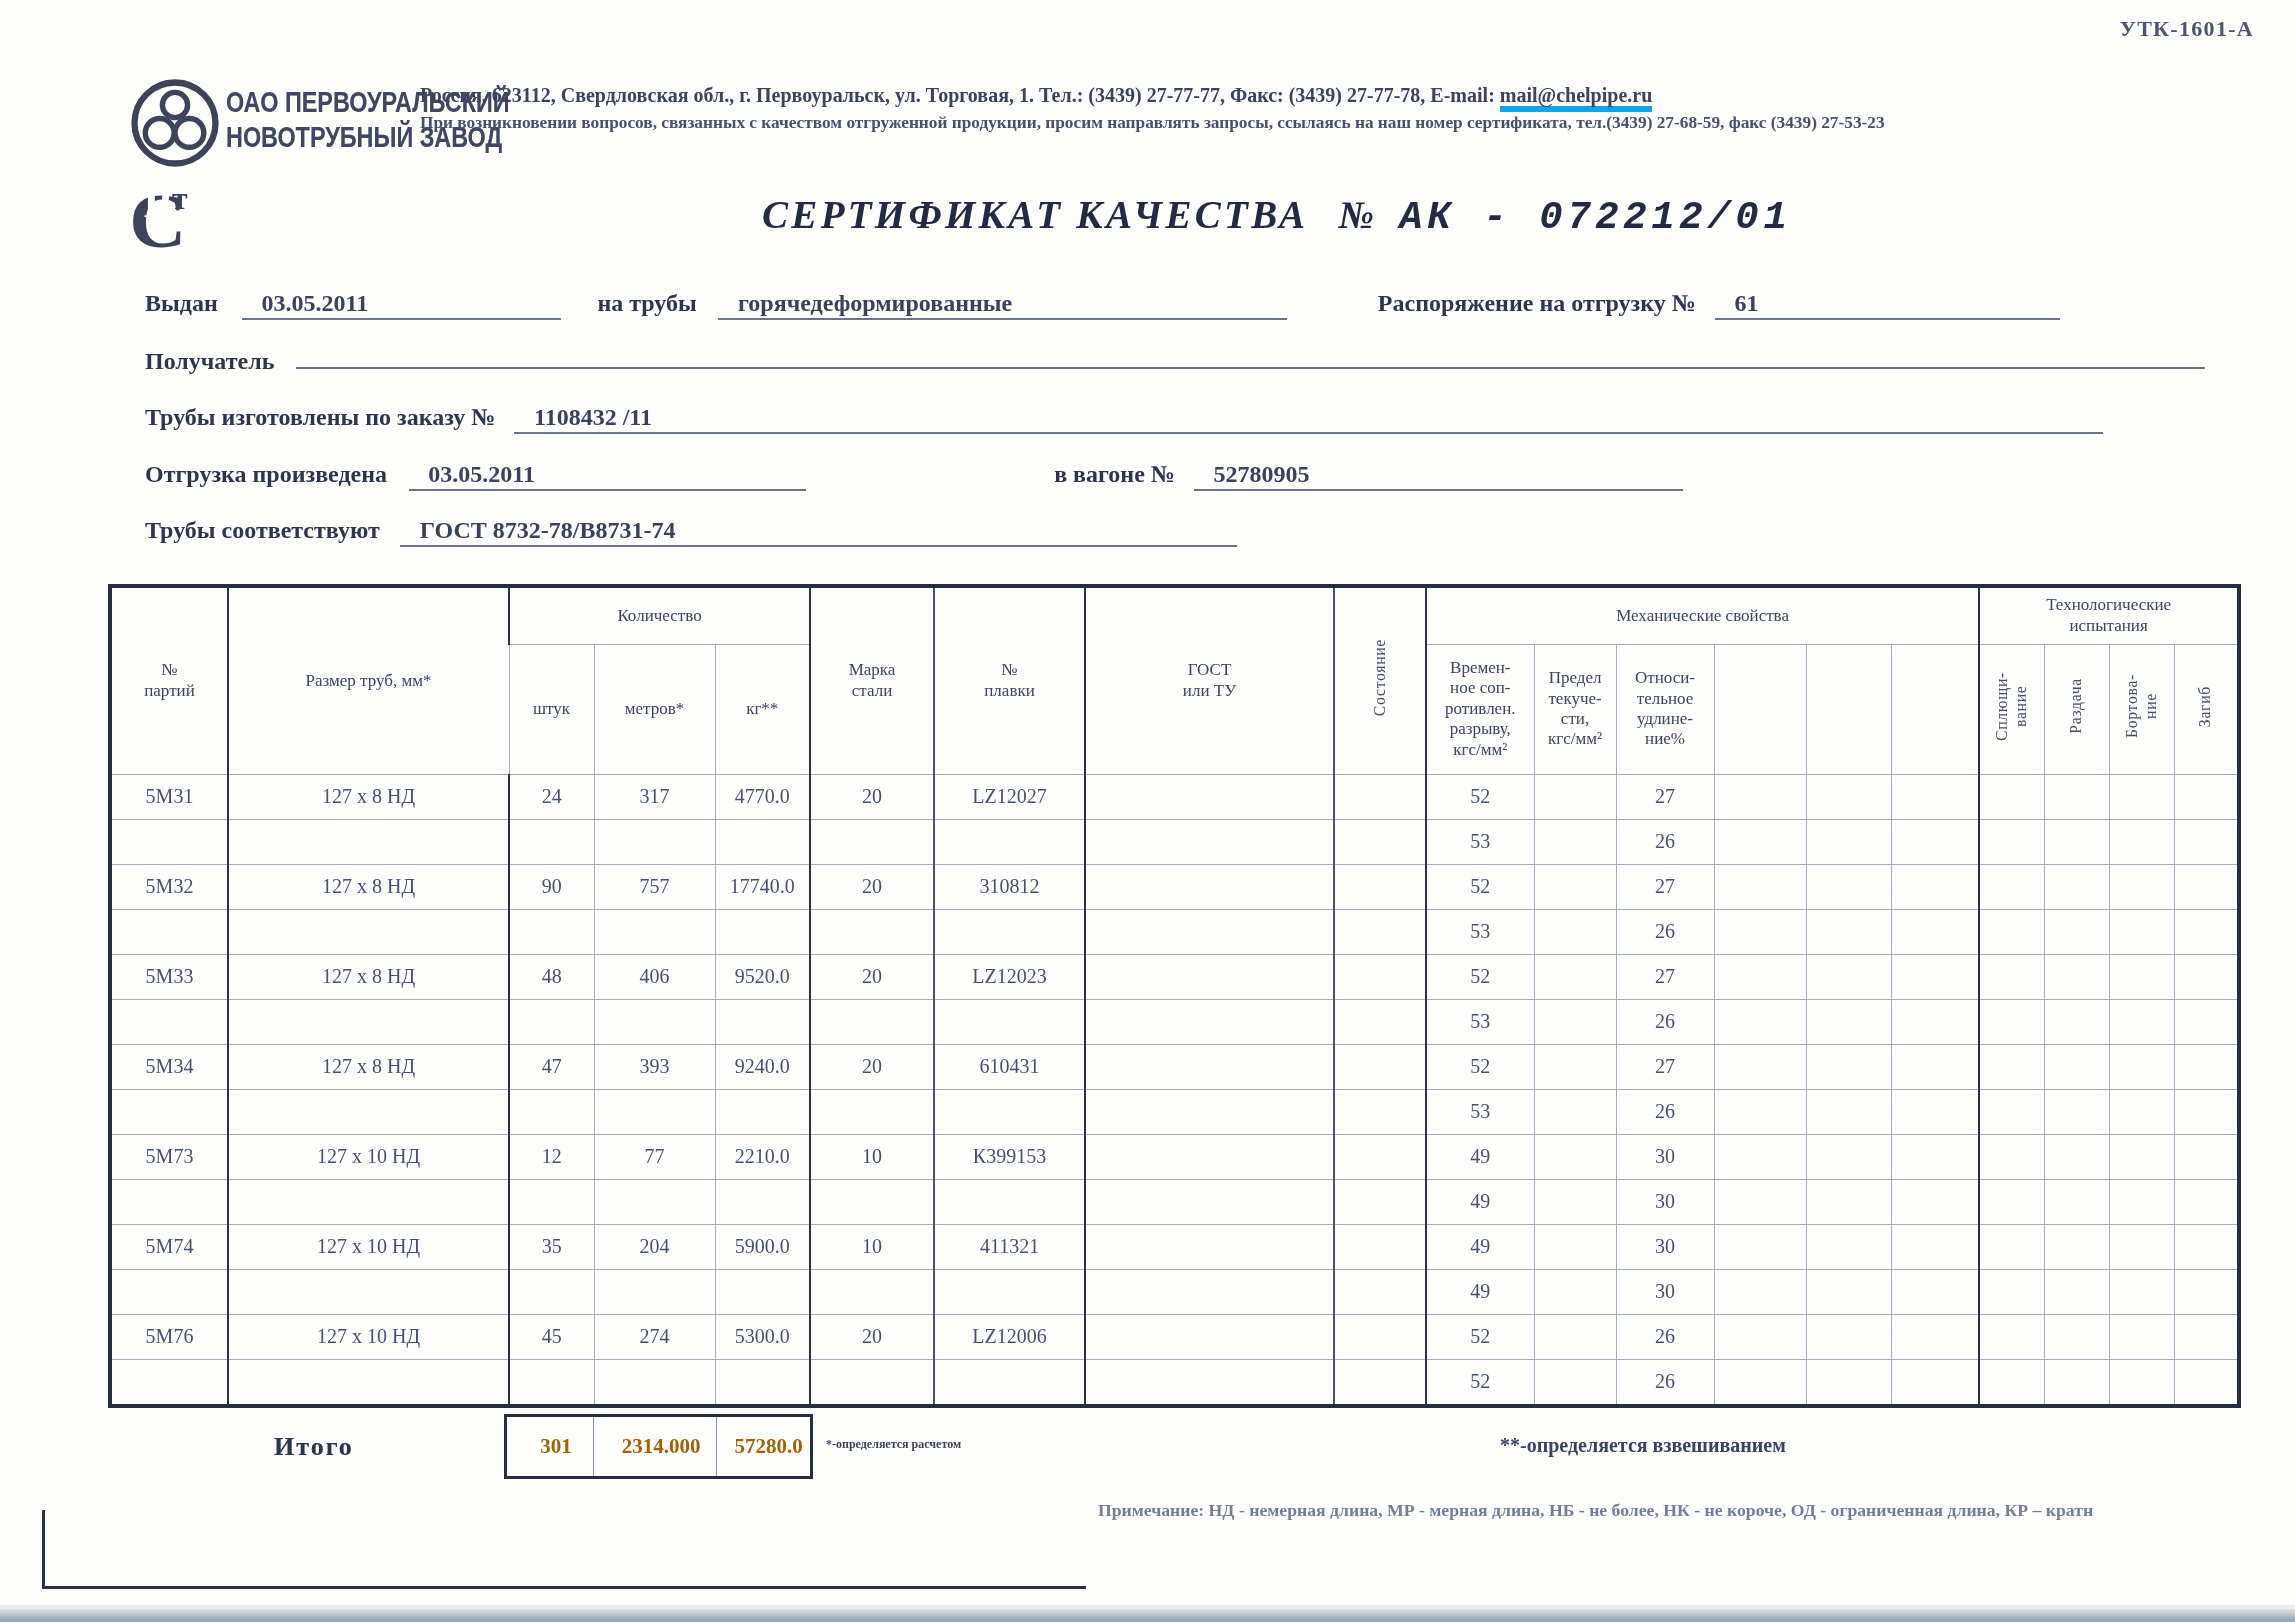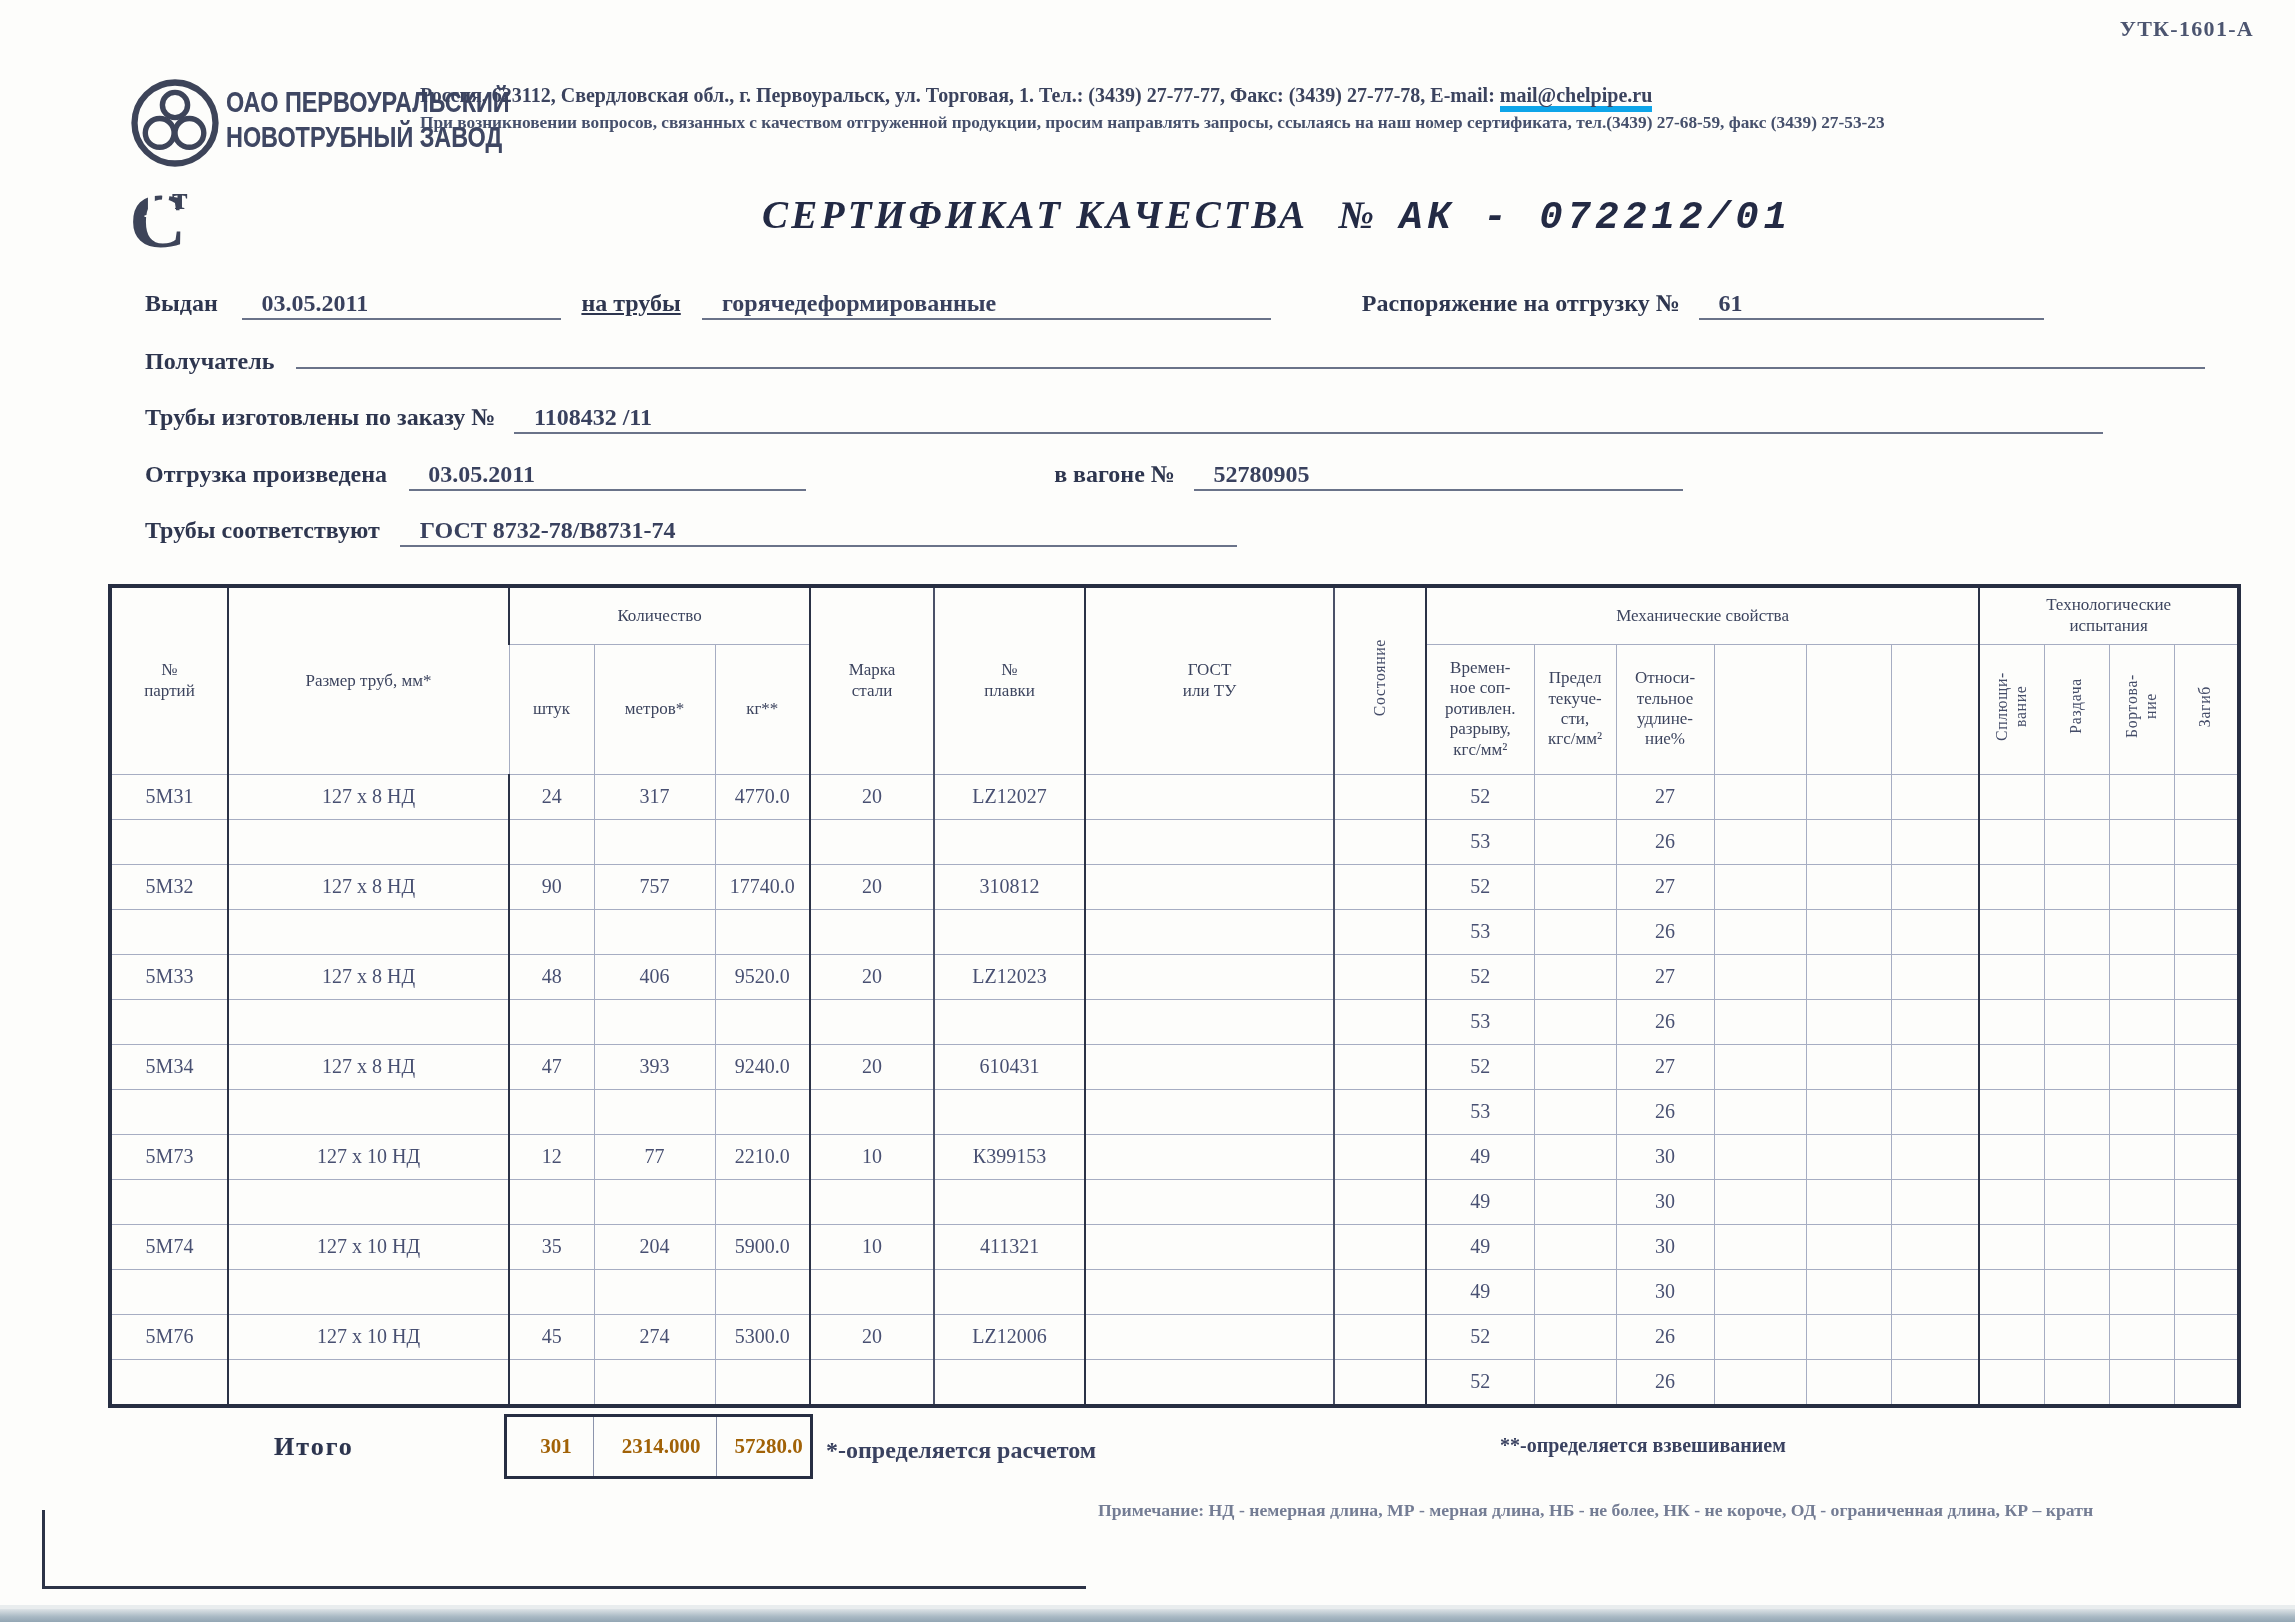--- a/index.html
+++ b/index.html
@@ -60,21 +60,21 @@
     letter-spacing:0.7px;max-height:124px;}
 
   
   .total-label{top:1432px;left:274px;font-size:26px;font-weight:bold;color:#2c344e;letter-spacing:2px;text-align:right;}
   .total-box{top:1414px;left:504px;width:309px;height:65px;border:3.9px solid #272e42;display:flex;
     box-sizing:border-box;background:transparent;}
   .total-cell{display:flex;align-items:center;justify-content:center;font-size:21px;font-weight:bold;
     color:#a16207;border-left:1.3px solid #8era;box-sizing:border-box;padding-left:12px;}
   .total-cell+.total-cell{border-left:1.3px solid #8c94ac;}
   .tc1{width:86px;} .tc2{width:123px;} .tc3{width:92px;}
-  .fn1{top:1437px;left:826px;font-size:24px;font-weight:bold;color:#3a4260;}
+  .fn1{top:1437px;left:826px;font-size:12px;font-weight:bold;color:#3a4260;}
   .fn2{top:1434px;left:1500px;font-size:20px;font-weight:bold;color:#3a4260;}
   .note{top:1500px;left:1098px;font-size:17.7px;color:#5d6783;font-weight:bold;opacity:.85;white-space:nowrap;}
 
   
   .corner-v{top:1510px;left:42px;width:2.6px;height:79px;background:#2c3347;}
   .corner-h{top:1586px;left:42px;width:1044px;height:2.6px;background:#2c3347;}
   .scan-strip{left:0;right:0;bottom:0;height:14.4px;
     background:linear-gradient(to bottom,#dde3e6 0%,#a9b9c4 55%,#8fa3b1 100%);}
   .scan-strip2{left:0;right:0;bottom:14.4px;height:3.9px;background:#e9edee;}
 </style>
@@ -107,21 +107,21 @@
   <text x="62" y="48" font-family="Liberation Serif, serif" font-size="40" font-weight="bold" fill="#3d4459">т</text>
 </svg>
 
 <div class="abs title">
   <span>СЕРТИФИКАТ КАЧЕСТВА</span><span class="num">№</span><span class="numval">АК - 072212/01</span>
 </div>
 
 <div class="abs fline" style="top:290px;left:145px;">
   <span>Выдан</span>
   <span class="fval" style="width:288px;margin-left:18.3px;">03.05.2011</span>
-  <span style="margin-left:14px;text-decoration:underline;">на трубы</span>
+  <span style="margin-left:30px;">на трубы</span>
   <span class="fval" style="width:537px;margin-left:15.7px;">горячедеформированные</span>
   <span style="margin-left:85px;">Распоряжение на отгрузку №</span>
   <span class="fval" style="width:314px;margin-left:13px;">61</span>
 </div>
 
 <div class="abs fline" style="top:348px;left:145px;">
   <span>Получатель</span>
   <span class="fval" style="width:1878px;margin-left:15.7px;"></span>
 </div>
 

